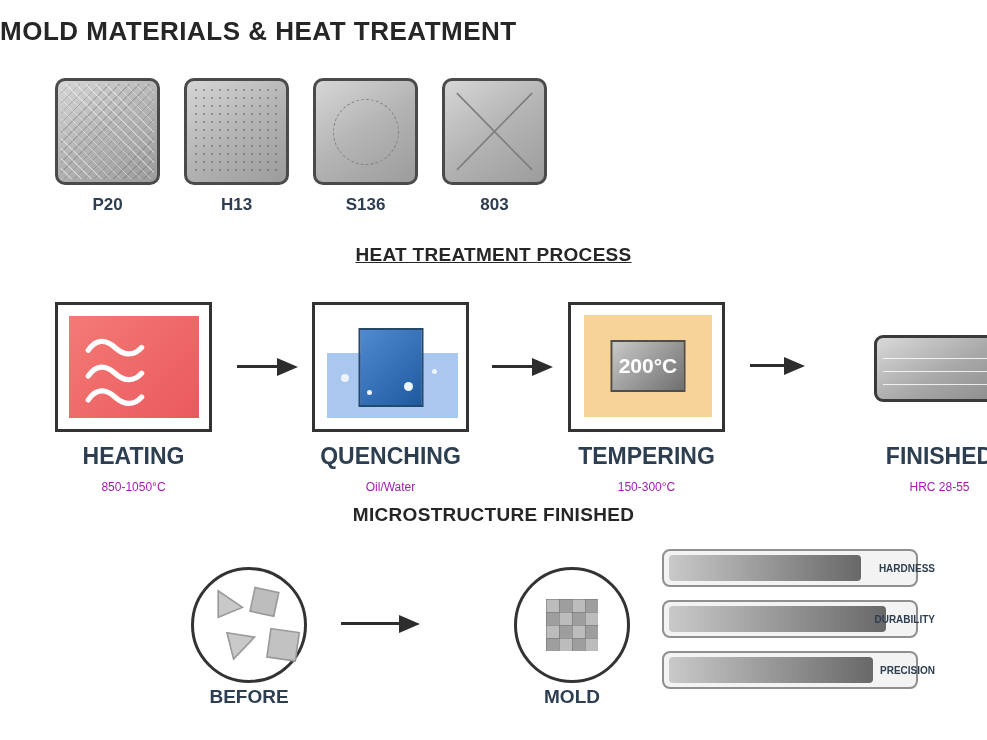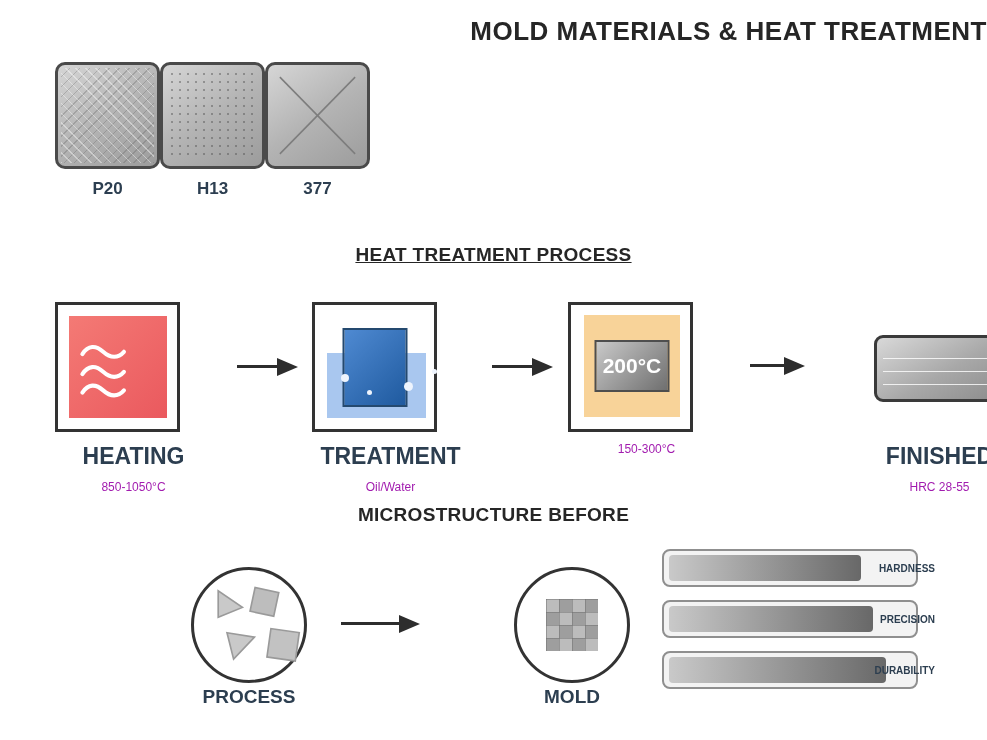--- a/index.html
+++ b/index.html
@@ -4,32 +4,32 @@
 <style>
   html,body { margin:0; padding:0; background:#ffffff; }
   .canvas {
     position:relative; width:987px; height:740px; background:#ffffff;
     font-family:"Liberation Sans", sans-serif; overflow:hidden;
   }
 
   
   .main-title {
     position:absolute; top:16px; left:0; right:0; margin:0;
-    text-align:right; font-size:26px; font-weight:bold; color:#262626;
+    text-align:left; font-size:26px; font-weight:bold; color:#262626;
     letter-spacing:0.5px;
   }
   .section-title {
     position:absolute; left:0; right:0; margin:0; text-align:center;
     font-size:19px; font-weight:bold; color:#262626; letter-spacing:0.3px;
   }
   .process-title { top:244px;text-decoration:underline; }
   .micro-title   { top:504px; }
 
   
-  .materials-row { position:absolute; left:55px; top:62px; display:flex; }
+  .materials-row { position:absolute; left:55px; top:78px; display:flex; gap:24px; }
   .material { width:105px; display:flex; flex-direction:column; align-items:center; }
   .plate {
     width:105px; height:107px; box-sizing:border-box;
     border:3px solid #4a4a4a; border-radius:10px;
     background:linear-gradient(145deg,#d6d6d6 0%,#b4b4b4 50%,#9c9c9c 100%);
     position:relative; overflow:hidden;
   }
   .pattern-crosshatch::after {
     content:""; position:absolute; inset:3px;
     background-image:
@@ -43,21 +43,21 @@
   }
   .dashed-circle {
     position:absolute; left:50%; top:50%; transform:translate(-50%,-50%);
     width:64px; height:64px; border:1.6px dashed #818181; border-radius:50%;
   }
   .cross-svg { position:absolute; inset:0; width:100%; height:100%; }
   .material-label { margin-top:10px; font-size:17px; font-weight:bold; color:#2c3e50; }
 
   
   .stage { position:absolute; top:302px; width:157px; text-align:center; }
-  .stage-visual { position:relative; width:125px; height:130px; }
+  .stage-visual { position:relative; width:157px; height:130px; }
   .stage-box { position:absolute; inset:0; border:3px solid #333333; background:#ffffff; box-sizing:border-box; }
   .stage-name  { margin-top:11px; font-size:23px; font-weight:bold; color:#2c3e50; }
   .stage-value { margin-top:10px; font-size:12px; color:#a21caf; }
   #stage-heating   { left:55px; }
   #stage-quenching { left:312px; }
   #stage-tempering { left:568px; }
   #stage-finished  { left:862px; width:155px; }
   #stage-finished .stage-visual { width:155px; }
 
   .heat-block {
@@ -172,26 +172,32 @@
     <div class="material">
       <div class="plate pattern-crosshatch"></div>
       <div class="material-label">P20</div>
     </div>
     <div class="material">
       <div class="plate pattern-dots"></div>
       <div class="material-label">H13</div>
     </div>
     <div class="material">
       <div class="plate">
+        <div class="dashed-circle"></div>
+      </div>
+      <div class="material-label">S136</div>
+    </div>
+    <div class="material">
+      <div class="plate">
         <svg class="cross-svg" viewBox="0 0 100 100" preserveAspectRatio="none">
           <line x1="12" y1="12" x2="88" y2="88" stroke="#7d7d7d" stroke-width="1.6"></line>
           <line x1="88" y1="12" x2="12" y2="88" stroke="#7d7d7d" stroke-width="1.6"></line>
         </svg>
       </div>
-      <div class="material-label">377</div>
+      <div class="material-label">803</div>
     </div>
   </div>
 
   <h2 class="section-title process-title">HEAT TREATMENT PROCESS</h2>
 
   <div class="stage" id="stage-heating">
     <div class="stage-visual">
       <div class="stage-box">
         <div class="heat-block">
           <svg class="heat-waves" viewBox="0 0 132 107">
@@ -212,78 +218,79 @@
     <div class="stage-visual">
       <div class="stage-box">
         <div class="water"></div>
         <div class="metal-part"></div>
         <div class="bubble bubble-1"></div>
         <div class="bubble bubble-2"></div>
         <div class="bubble bubble-3"></div>
         <div class="bubble bubble-4"></div>
       </div>
     </div>
-    <div class="stage-name">TREATMENT</div>
+    <div class="stage-name">QUENCHING</div>
     <div class="stage-value">Oil/Water</div>
   </div>
 
   <div class="flow-arrow arrow-2"></div>
 
   <div class="stage" id="stage-tempering">
     <div class="stage-visual">
       <div class="stage-box">
         <div class="temper-bg">
           <div class="temper-core">
             <span class="temper-temp">200°C</span>
           </div>
         </div>
       </div>
     </div>
+    <div class="stage-name">TEMPERING</div>
     <div class="stage-value">150-300°C</div>
   </div>
 
   <div class="flow-arrow arrow-3"></div>
 
   <div class="stage" id="stage-finished">
     <div class="stage-visual">
       <div class="finished-plate">
         <div class="finished-lines"></div>
       </div>
     </div>
     <div class="stage-name">FINISHED</div>
     <div class="stage-value">HRC 28-55</div>
   </div>
 
-  <h2 class="section-title micro-title">MICROSTRUCTURE BEFORE</h2>
+  <h2 class="section-title micro-title">MICROSTRUCTURE FINISHED</h2>
 
   <div class="micro-circle" id="before-circle">
     <svg class="before-svg" viewBox="0 0 100 100">
       <polygon points="22,19 22,43 44,34" fill="#c9c9c9" stroke="#9a9a9a" stroke-width="1.5"></polygon>
       <rect x="-11" y="-11" width="22" height="22" transform="translate(64,29) rotate(12)" fill="#bdbdbd" stroke="#9a9a9a" stroke-width="1.5"></rect>
       <polygon points="30,57 55,61 36,81" fill="#c9c9c9" stroke="#9a9a9a" stroke-width="1.5"></polygon>
       <rect x="-13" y="-13" width="26" height="26" transform="translate(81,68) rotate(8)" fill="#c2c2c2" stroke="#9a9a9a" stroke-width="1.5"></rect>
     </svg>
   </div>
-  <div class="micro-label" id="before-label">PROCESS</div>
+  <div class="micro-label" id="before-label">BEFORE</div>
 
   <div class="flow-arrow arrow-micro"></div>
 
   <div class="micro-circle" id="after-circle">
     <div class="checker"></div>
   </div>
   <div class="micro-label" id="after-label">MOLD</div>
 
   <div class="bars">
     <div class="bar">
       <div class="bar-fill" style="width: 76%;"></div>
       <div class="bar-label">HARDNESS</div>
     </div>
     <div class="bar">
+      <div class="bar-fill" style="width: 86%;"></div>
+      <div class="bar-label">DURABILITY</div>
+    </div>
+    <div class="bar">
       <div class="bar-fill" style="width: 81%;"></div>
       <div class="bar-label">PRECISION</div>
     </div>
-    <div class="bar">
-      <div class="bar-fill" style="width: 86%;"></div>
-      <div class="bar-label">DURABILITY</div>
-    </div>
   </div>
 
 </div>
 
 </body></html>

